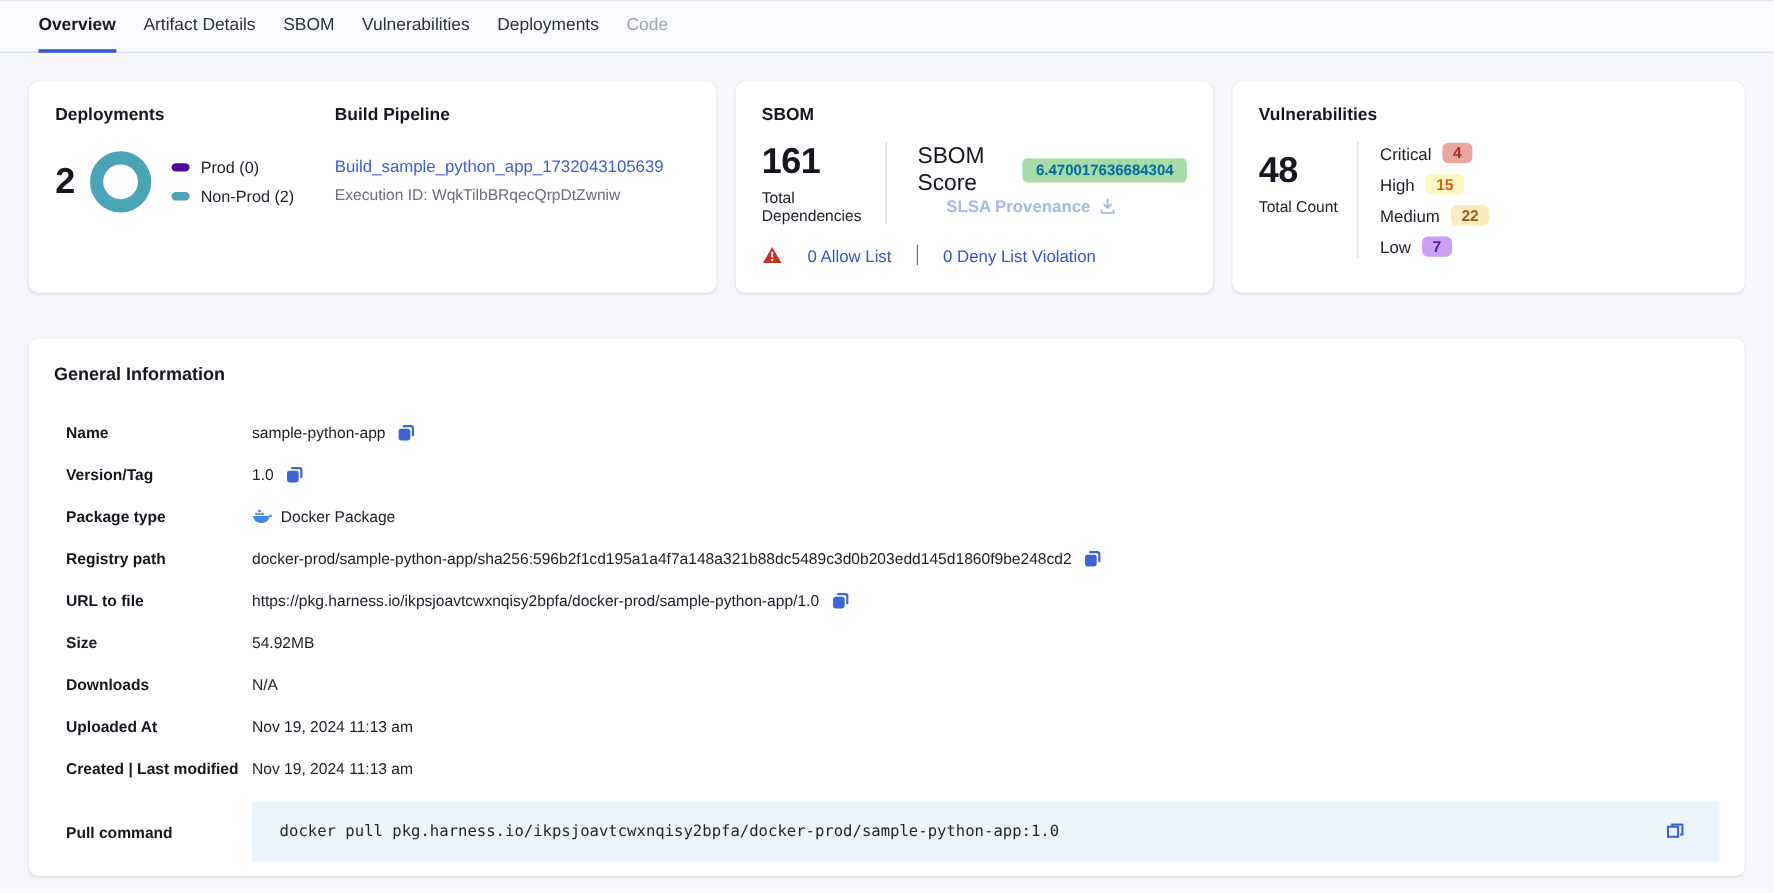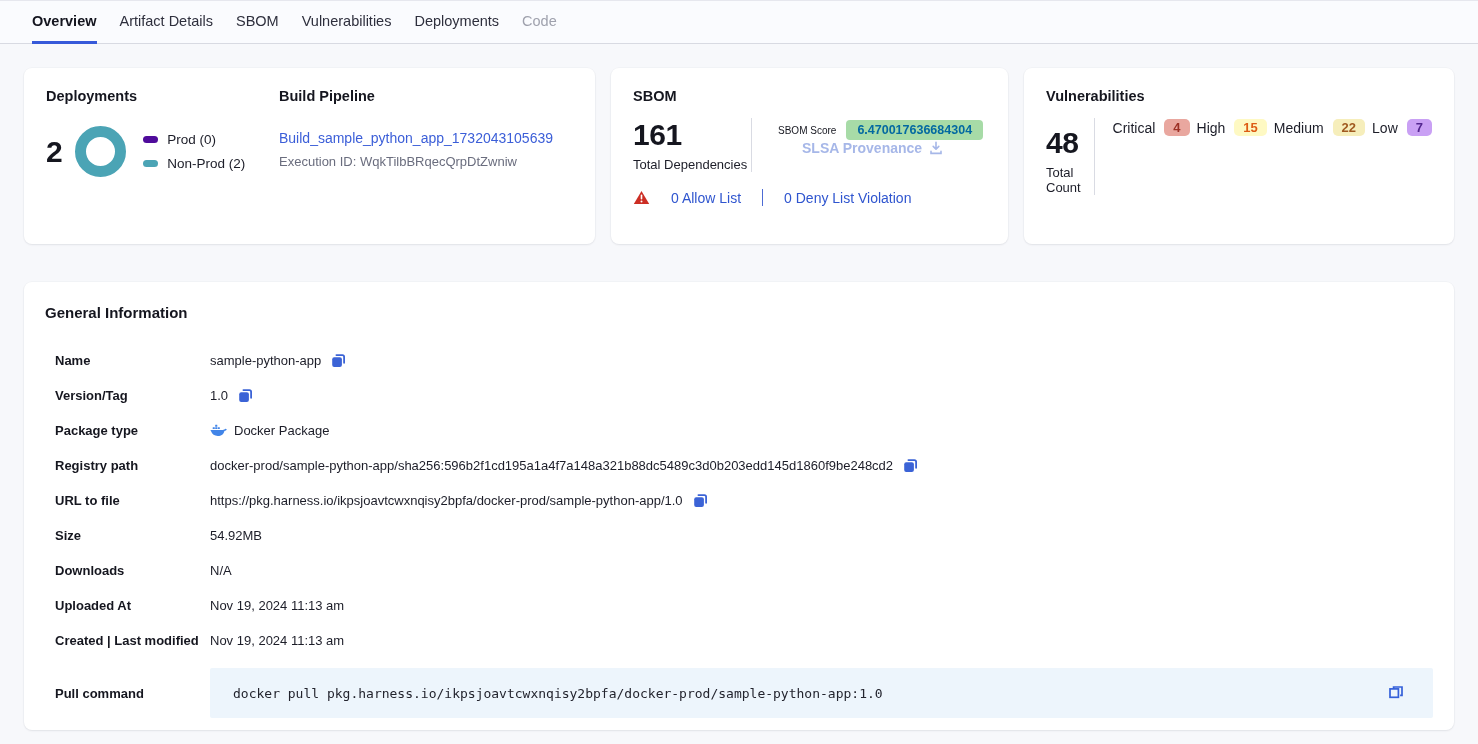--- a/index.html
+++ b/index.html
@@ -54,36 +54,36 @@
   .execution-id { margin-top:7px; font-size:13px; color:#6a6d7e; }
 
   
   .card-sbom { width:401px; }
   .sbom-mid { display:flex; margin-top:14px; }
   .sbom-left { width:118px; }
   .metric-label { font-size:13px; color:#1c1d28; margin-top:5px; }
   .vdiv { width:1px; background:#d9dbe3; align-self:stretch; }
   .sbom-right { margin-left:26px; padding-top:2px; }
   .score-row { display:flex; align-items:center; gap:10px; }
-  .score-label { font-size:10px; color:#15161f; }
+  .score-label { font-size:19px; color:#15161f; }
   .score-pill {
     background:#a7dba7; color:#0369a1; font-size:12.5px; font-weight:700;
     padding:3px 11px; border-radius:4px;
   }
   .slsa-row { display:flex; align-items:center; gap:7px; margin-top:0; margin-left:24px; }
   .slsa-link { font-size:14px; font-weight:700; color:#a6b7e8; cursor:pointer; }
   .sbom-links { display:flex; align-items:center; gap:21px; margin-top:17px; }
   .blue-link { font-size:14px; color:#2f55cf; cursor:pointer; }
   .link-divider { width:1px; height:17px; background:#4d6bd4; }
 
   
   .card-vuln { width:430px; }
   .vuln-mid { display:flex; margin-top:14px; }
   .vuln-left { width:82px; padding-top:8px; }
-  .sev-list { margin-left:18px; display:flex; flex-direction:row; gap:7px; }
+  .sev-list { margin-left:18px; display:flex; flex-direction:column; gap:7px; }
   .sev-row { display:flex; align-items:center; gap:9px; font-size:14px; color:#1c1d28; height:19px; }
   .sev-pill { font-size:13px; font-weight:700; padding:1px 9px; border-radius:5px; }
   .sev-critical { background:#e9a79f; color:#9c3026; }
   .sev-high    { background:#fef9c3; color:#dd5c14; }
   .sev-medium  { background:#f6eebb; color:#a05a20; }
   .sev-low     { background:#c9a0f4; color:#53268f; }
 
   
   .general-card {
     background:#ffffff; border-radius:8px; margin:38px 24px 0 24px;

